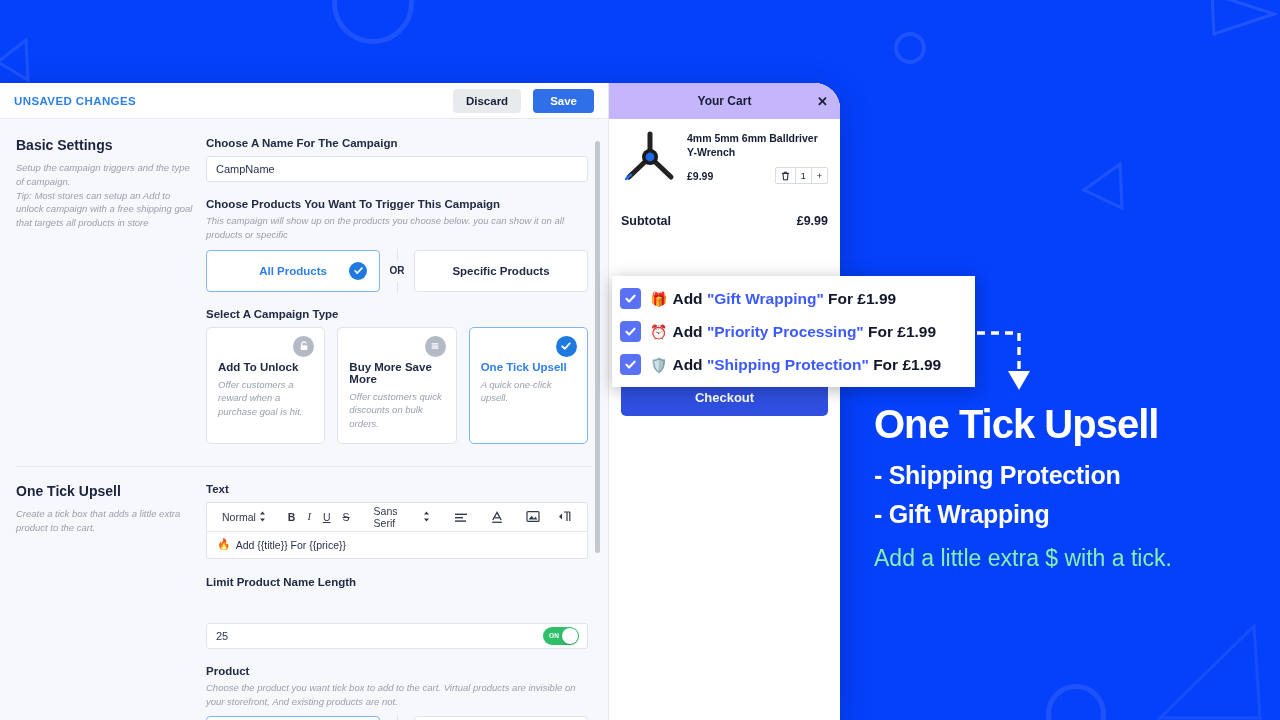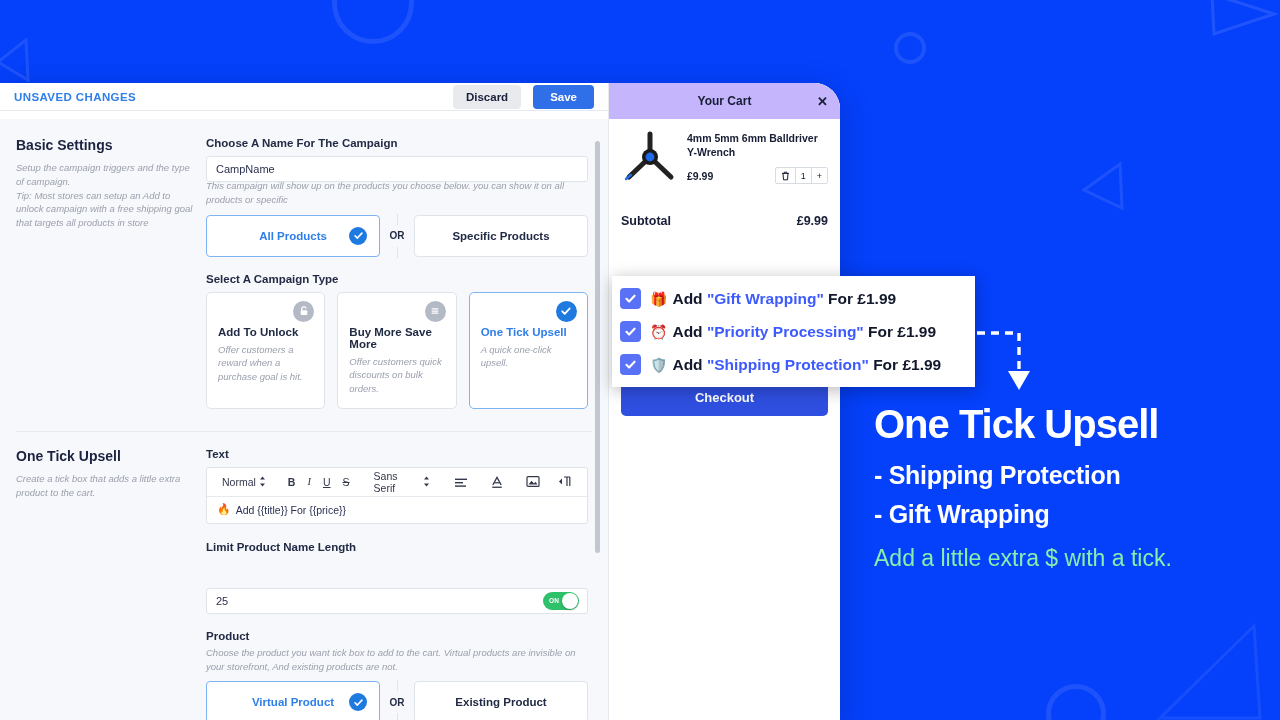--- a/index.html
+++ b/index.html
@@ -20,21 +20,21 @@
 
   
   #app-window {
     position: absolute; left: 0; top: 83px; width: 840px; height: 637px;
     background: #ffffff; border-top-right-radius: 26px; overflow: hidden;
     box-shadow: 0 8px 34px rgba(0,0,0,.18);
   }
 
   
   #save-bar {
-    position: absolute; left: 0; top: 0; width: 608px; height: 28px;
+    position: absolute; left: 0; top: 0; width: 608px; height: 36px;
     background: #fff; display: flex; align-items: center;
     padding: 0 14px; border-bottom: 1px solid #e6e9ee;
   }
   #save-bar .unsaved {
     font-size: 11.5px; font-weight: bold; color: #2f7fe8; letter-spacing: .4px;
   }
   #save-bar .actions { margin-left: auto; display: flex; gap: 12px; align-items: flex-end; }
   .btn-discard {
     background: #e9eaed; color: #18203a; border: none; border-radius: 4px;
     font-size: 11.5px; font-weight: bold; padding: 6px 13px; cursor: pointer;
@@ -264,20 +264,21 @@
           <div class="sec-left">
             <div class="sec-title">Basic Settings</div>
             <div class="sec-desc" style="white-space:pre-line;">Setup the campaign triggers and the type of campaign.
 Tip: Most stores can setup an Add to unlock campaign with a free shipping goal that targets all products in store</div>
           </div>
           <div class="sec-right">
 
             <div class="field-label">Choose A Name For The Campaign</div>
             <input class="text-input" type="text" value="CampName" style="">
 
+            <div class="field-label" style="margin-top:16px;">Choose Products You Want To Trigger This Campaign</div>
             <div class="field-help">This campaign will show up on the products you choose below. you can show it on all products or specific</div>
 
             <div class="choice-row">
               <div class="choice selected">
                 <span>All Products</span>
                 <span class="check">
                   <svg viewBox="0 0 16 16">
                       <path d="M3 8.4 L6.3 11.7 L13 4.6" fill="none" stroke="#fff" stroke-width="2.4" stroke-linecap="round" stroke-linejoin="round"></path>
                     </svg>
                 </span>

